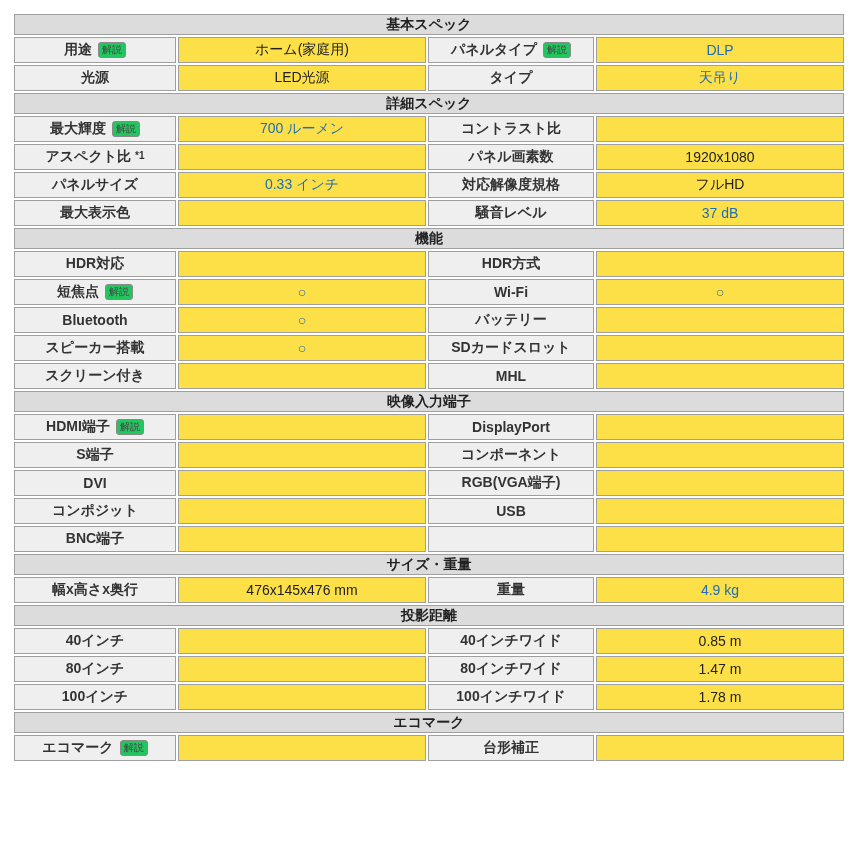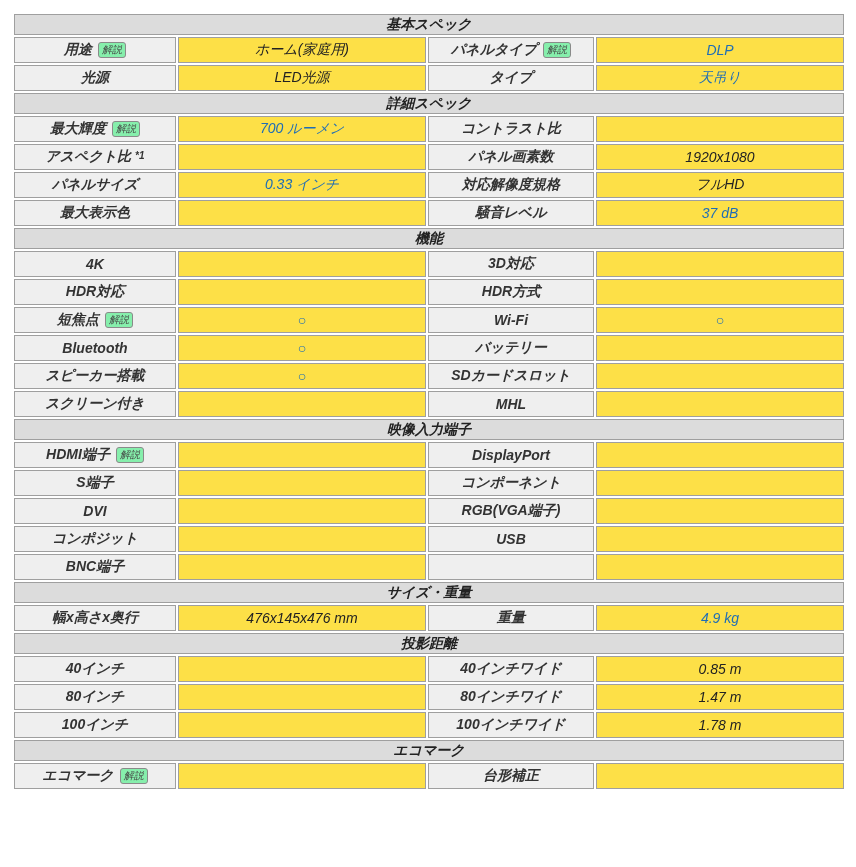--- a/index.html
+++ b/index.html
@@ -3,21 +3,20 @@
 <meta charset="utf-8">
 <style>
   html,body { margin:0; padding:0; background:#ffffff; }
   body { font-family:"Liberation Sans","DejaVu Sans",sans-serif; }
   .page { width:832px; padding:12px; }
   table.spec-table {
     border-collapse:separate;
     border-spacing:2px;
     table-layout:fixed;
     width:832px;
-    font-style:italic;
   }
   table.spec-table td, table.spec-table th {
     border:1px solid #9f9f9f;
     font-size:14px;
     padding:0 4px;
     vertical-align:middle;
     text-align:center;
     overflow:hidden;
     white-space:nowrap;
   }
@@ -37,21 +36,21 @@
     background:#fde047;
     color:#222222;
     height:24px;
   }
   .link { color:#1e6db6;text-align:right; }
   .kaisetsu {
     display:inline-block;
     font-size:10px;
     font-weight:normal;
     color:#444444;
-    background:#86efac;
+    background:#22c55e;
     border:1px solid #8a8a8a;
     border-radius:3px;
     padding:0 3px;
     line-height:14px;
     margin-left:6px;
     vertical-align:1px;
   }
   .note {
     font-size:10px;
     font-weight:bold;
@@ -111,26 +110,20 @@
         <tr>
           <th class="label"><span>最大表示色</span></th>
           <td class="value"><span></span></td>
           <th class="label"><span>騒音レベル</span></th>
           <td class="value"><span class="link">37 dB</span></td>
         </tr>
         <tr>
           <td class="section-header" colspan="4">機能</td>
         </tr>
         <tr>
-          <th class="label"><span>4K</span></th>
-          <td class="value"><span></span></td>
-          <th class="label"><span>3D対応</span></th>
-          <td class="value"><span></span></td>
-        </tr>
-        <tr>
           <th class="label"><span>HDR対応</span></th>
           <td class="value"><span></span></td>
           <th class="label"><span>HDR方式</span></th>
           <td class="value"><span></span></td>
         </tr>
         <tr>
           <th class="label"><span>短焦点</span><span class="kaisetsu">解説</span></th>
           <td class="value"><span class="link">○</span></td>
           <th class="label"><span>Wi-Fi</span></th>
           <td class="value"><span class="link">○</span></td>

